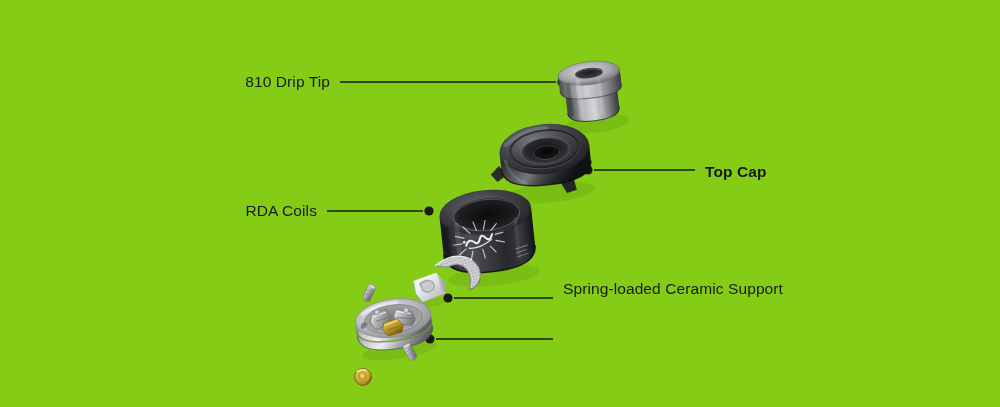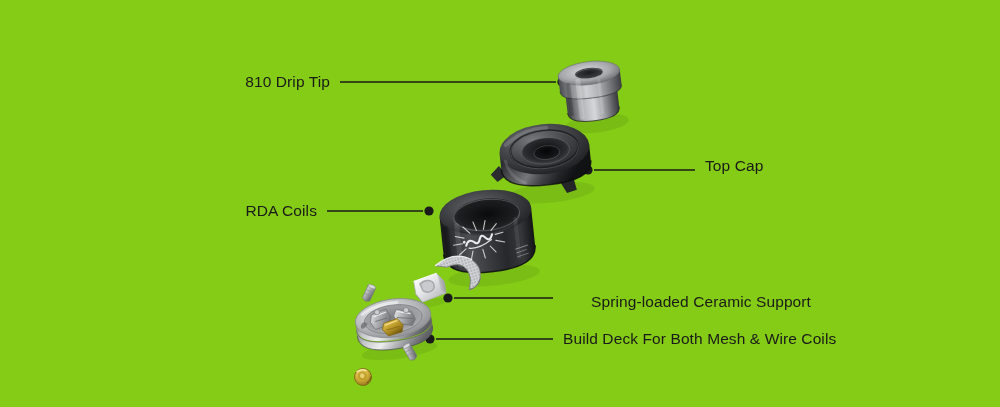--- a/index.html
+++ b/index.html
@@ -364,21 +364,20 @@
       <circle cx="-1" cy="-1" r="4.6" fill="#b9961f" opacity="0.75"></circle>
       <circle cx="-1" cy="-1" r="2.3" fill="#e8d172"></circle>
       <path d="M -7 -4 Q -3 -8 2 -7" fill="none" stroke="#f8ecab" stroke-width="1.3" opacity="0.9" stroke-linecap="round"></path>
       <path d="M 5 5 Q 8 2 8 -2" fill="none" stroke="#6d5510" stroke-width="1.1" opacity="0.8" stroke-linecap="round"></path>
     </g>
 
   </svg>
 
   <div class="callout-label lbl-left" style="left:330px; top:82px;">810 Drip Tip</div>
 
-  <div class="callout-label lbl-right" style="left:705px; top:166px;">Top Cap</div>
+  <div class="callout-label lbl-right" style="left:705px; top:172px;font-weight:bold;">Top Cap</div>
 
   <div class="callout-label lbl-left" style="left:317px; top:211px;">RDA Coils</div>
 
-  <div class="callout-label lbl-right" style="left:563px; top:302px;margin-left:28px;">Spring-loaded Ceramic Support</div>
-
-  <div class="callout-label lbl-right" style="left:563px; top:339px;">Build Deck For Both Mesh &amp; Wire Coils</div>
+  <div class="callout-label lbl-right" style="left:563px; top:289px;">Spring-loaded Ceramic Support</div>
+
 
 </div>
 
 </body></html>

